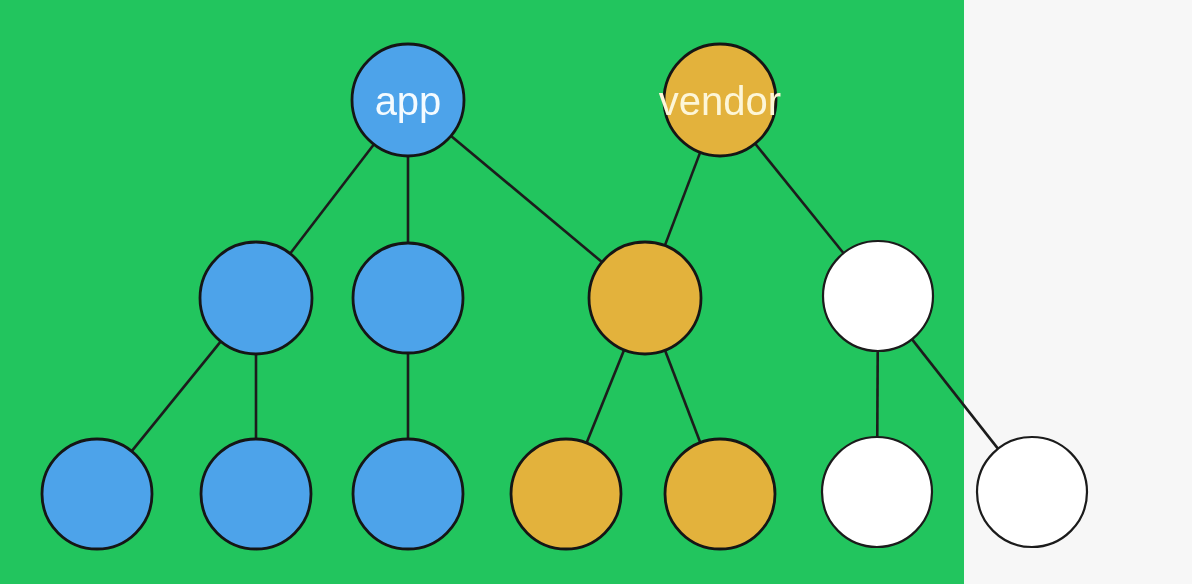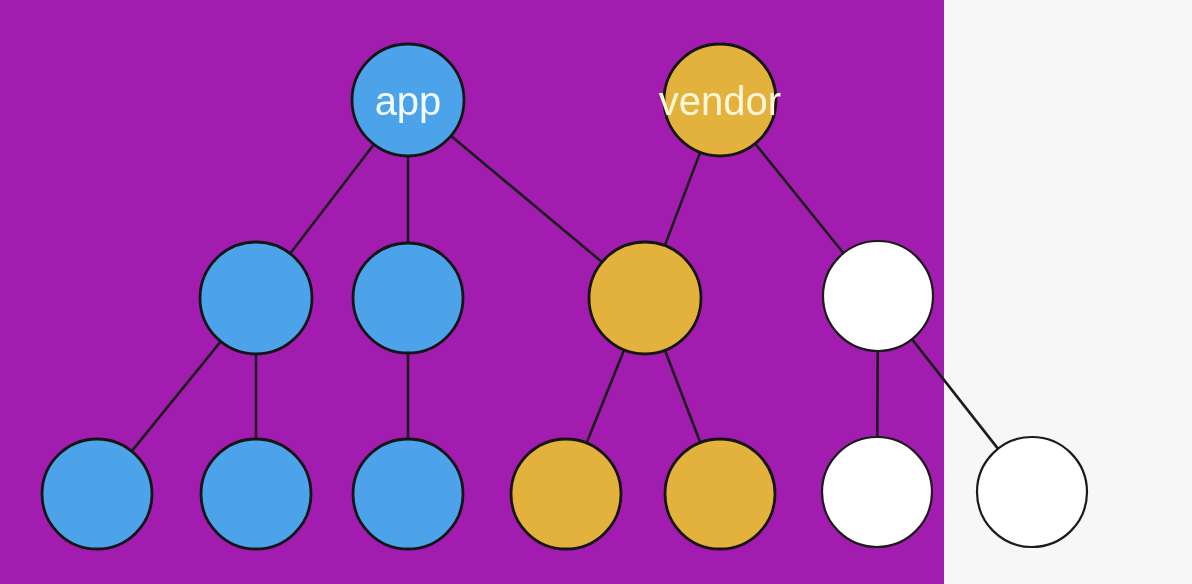--- a/index.html
+++ b/index.html
@@ -10,21 +10,22 @@
     width: 1192px;
     height: 584px;
     background: #f7f7f7;
     font-family: "Liberation Sans", sans-serif;
     overflow: hidden;
   }
   #graph-root {
     position: relative;
     width: 944px;
     height: 584px;
-    background: #a21caf;
+    background: #22c55e;
+    padding-left: 20px;
   }
   #graph-svg {
     position: absolute;
     top: 0;
     left: 0;
     width: 1192px;
     height: 584px;
     display: block;
   }
   .edge-line {

